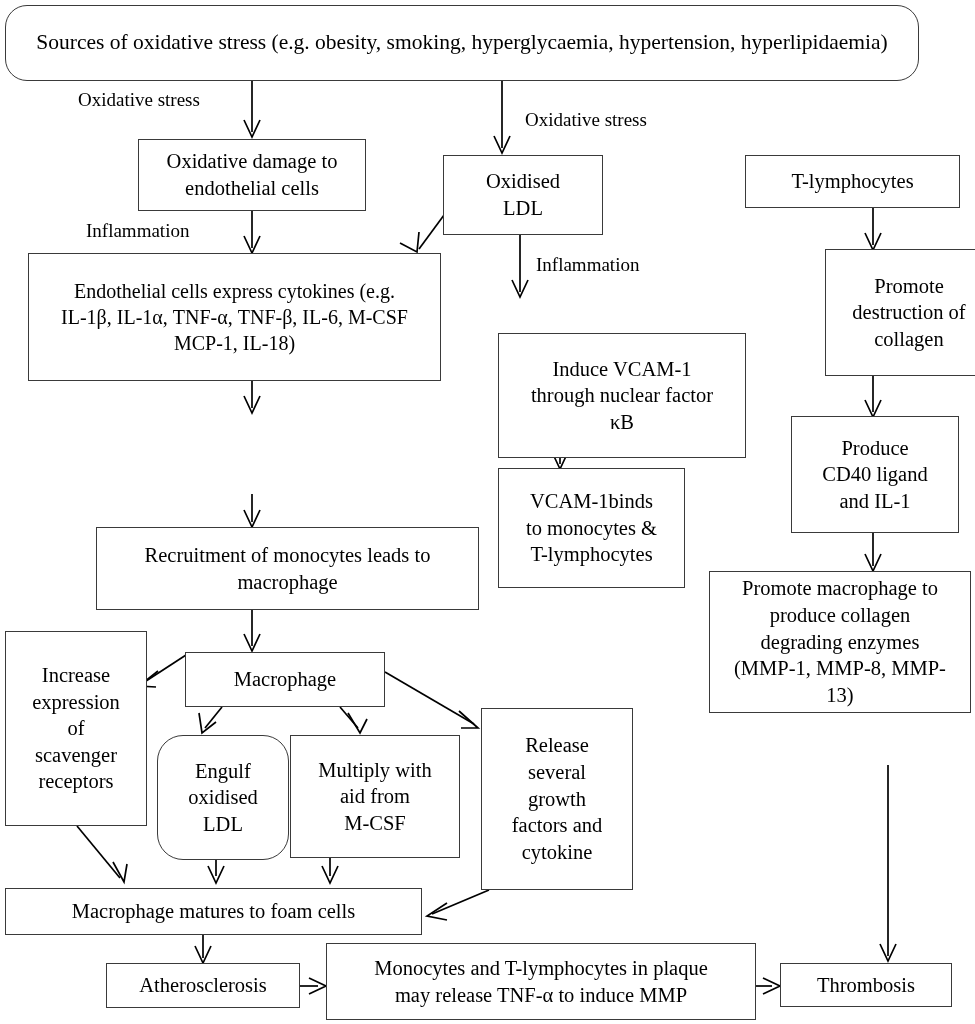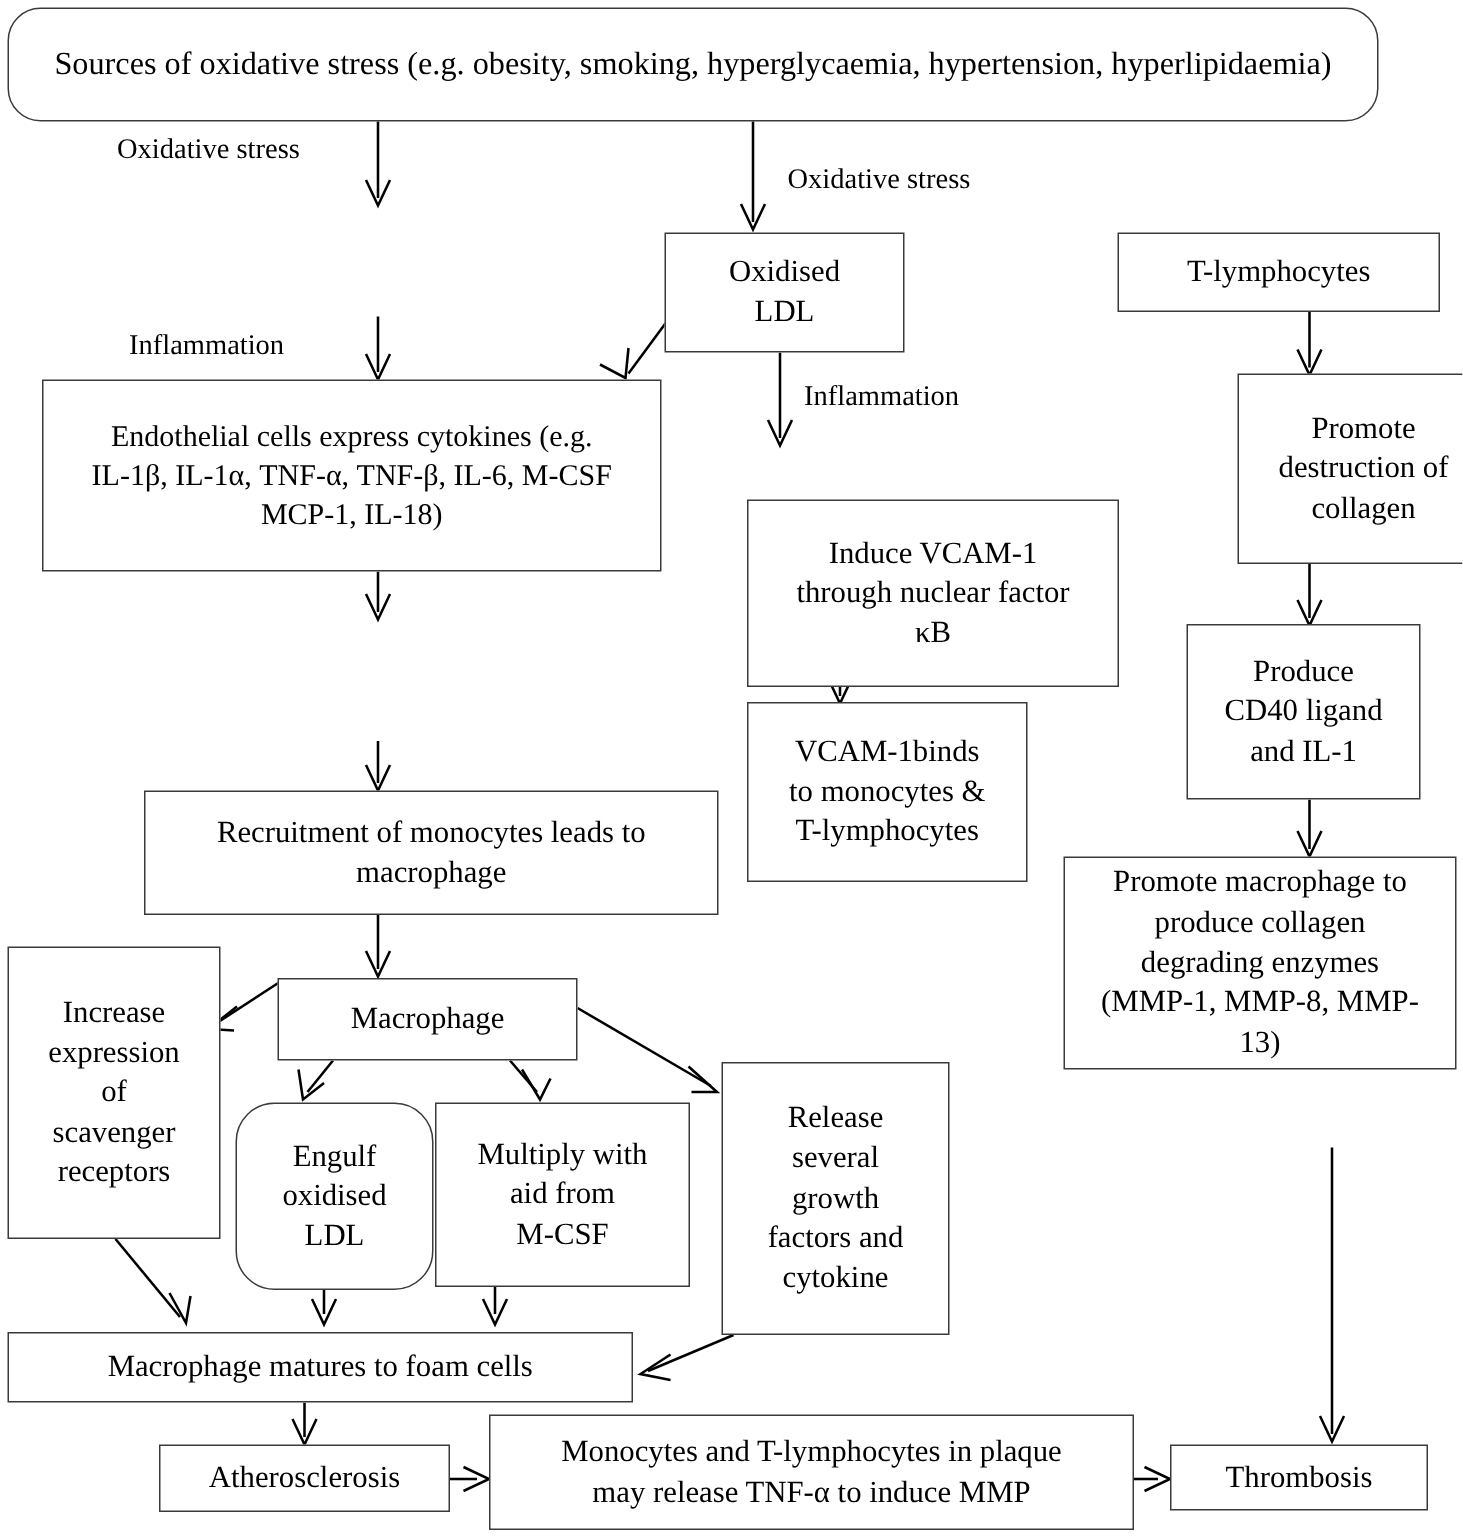--- a/index.html
+++ b/index.html
@@ -145,20 +145,24 @@
 
     <line x1="888" y1="765" x2="888" y2="956"></line>
     <polyline class="head" points="880,944 888,961 896,944"></polyline>
 
   </svg>
 
   <div class="node fs-top" style="left:5px; top:5px; width:914px; height:76px;border-radius:22px;">
     <span class="txt">Sources of oxidative stress (e.g. obesity, smoking, hyperglycaemia, hypertension, hyperlipidaemia)</span>
   </div>
 
+  <div class="node fs-lg" style="left:138px; top:139px; width:228px; height:72px;">
+    <span class="txt">Oxidative damage to
+endothelial cells</span>
+  </div>
 
   <div class="node fs-lg" style="left:443px; top:155px; width:160px; height:80px;">
     <span class="txt">Oxidised
 LDL</span>
   </div>
 
   <div class="node fs-lg" style="left:745px; top:155px; width:215px; height:53px;">
     <span class="txt">T-lymphocytes</span>
   </div>
 
@@ -180,21 +184,21 @@
 collagen</span>
   </div>
 
 
   <div class="node fs-lg" style="left:498px; top:468px; width:187px; height:120px;">
     <span class="txt">VCAM-1binds
 to monocytes &amp;
 T-lymphocytes</span>
   </div>
 
-  <div class="node fs-lg" style="left:791px; top:416px; width:156px; height:117px;">
+  <div class="node fs-lg" style="left:791px; top:416px; width:168px; height:117px;">
     <span class="txt">Produce
 CD40 ligand
 and IL-1</span>
   </div>
 
   <div class="node fs-lg" style="left:58px; top:527px; width:383px; height:83px;margin-left:38px;">
     <span class="txt">Recruitment of monocytes leads to
 macrophage</span>
   </div>
 

